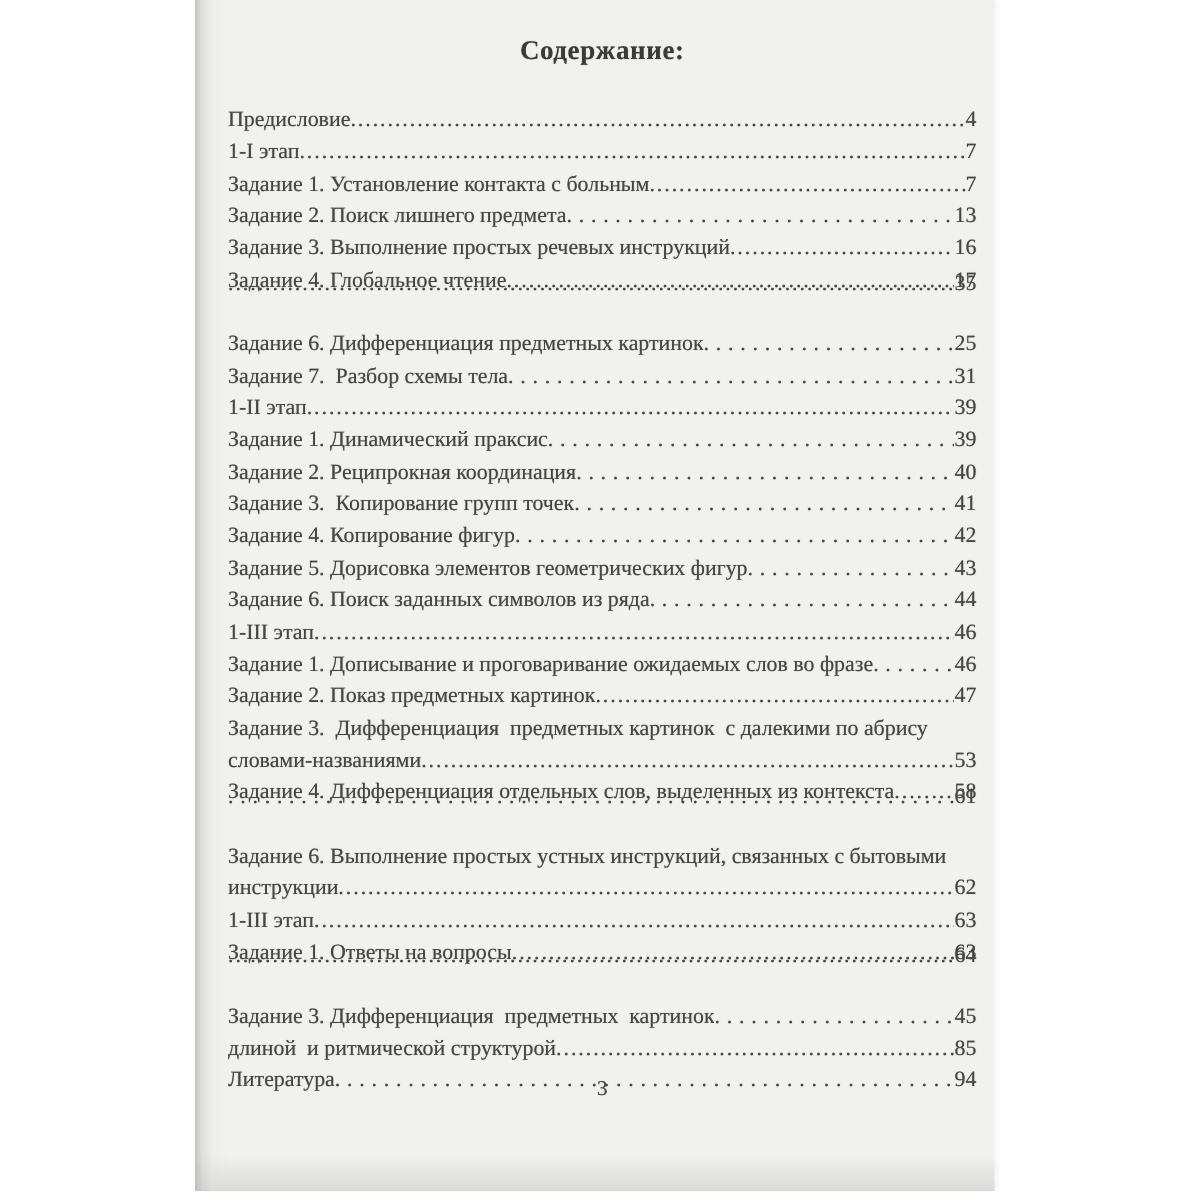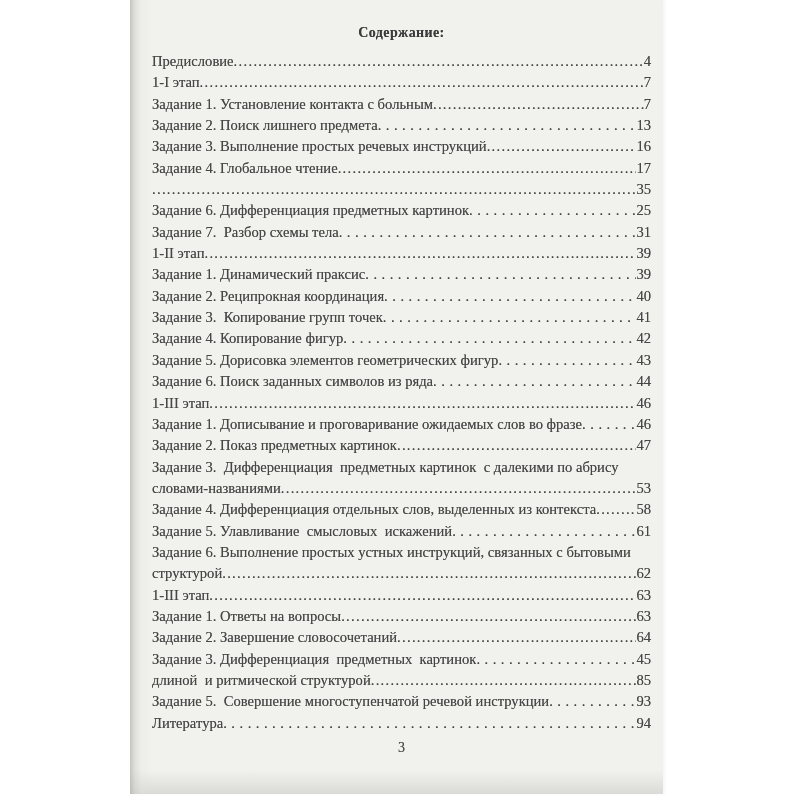--- a/index.html
+++ b/index.html
@@ -40,41 +40,42 @@
     position: absolute;
     left: 22px;
     right: 12px;
     top: 20px;
     color: #464646;
     text-shadow: 0 0 0.6px rgba(70,70,70,0.65);
   }
   .page-title {
     text-align: center;
     font-weight: bold;
-    font-size: 14px;
+    font-size: 18px;
     line-height: 26px;
     letter-spacing: 0.4px;
     color: #3a3a3a;
     margin-bottom: 5px;
   }
   .toc-list {
     width: 100%;
   }
   .toc-row {
     display: flex;
     align-items: baseline;
     height: 21.35px;
     font-size: 14.6px;
     line-height: 21.35px;
   }
   .toc-label {
     white-space: pre;
     flex: 0 1 auto;
     min-width: 0;
     overflow: hidden;
+    margin-top: 19px;
   }
   .toc-leader {
     flex: 1 1 0;
     min-width: 0;
     overflow: hidden;
     white-space: nowrap;
     text-align: left;
   }
   .toc-leader::after {
     content: "..........................................................................................................................................................................";
@@ -224,72 +225,65 @@
     <span class="toc-page">53</span>
   </div>
 
   <div class="toc-row">
     <span class="toc-label">Задание 4. Дифференциация отдельных слов, выделенных из контекста</span>
     <span class="toc-leader dense"></span>
     <span class="toc-page">58</span>
   </div>
 
   <div class="toc-row">
-    <span class="toc-label">Задание 5. Улавливание  смысловых  искажений</span>
     <span class="toc-leader sparse"></span>
     <span class="toc-page">61</span>
   </div>
 
   <div class="toc-row">
     <span class="toc-label">Задание 6. Выполнение простых устных инструкций, связанных с бытовыми</span>
 
   </div>
 
   <div class="toc-row">
-    <span class="toc-label">структурой</span>
+    <span class="toc-label">инструкции</span>
     <span class="toc-leader dense"></span>
     <span class="toc-page">62</span>
   </div>
 
   <div class="toc-row">
     <span class="toc-label">1-III этап</span>
     <span class="toc-leader dense"></span>
     <span class="toc-page">63</span>
   </div>
 
   <div class="toc-row">
     <span class="toc-label">Задание 1. Ответы на вопросы</span>
     <span class="toc-leader dense"></span>
     <span class="toc-page">63</span>
   </div>
 
   <div class="toc-row">
-    <span class="toc-label">Задание 2. Завершение словосочетаний</span>
     <span class="toc-leader dense"></span>
     <span class="toc-page">64</span>
   </div>
 
   <div class="toc-row">
     <span class="toc-label">Задание 3. Дифференциация  предметных  картинок</span>
     <span class="toc-leader sparse"></span>
     <span class="toc-page">45</span>
   </div>
 
 
   <div class="toc-row">
     <span class="toc-label">длиной  и ритмической структурой</span>
     <span class="toc-leader dense"></span>
     <span class="toc-page">85</span>
   </div>
 
-  <div class="toc-row">
-    <span class="toc-label">Задание 5.  Совершение многоступенчатой речевой инструкции</span>
-    <span class="toc-leader sparse"></span>
-    <span class="toc-page">93</span>
-  </div>
 
   <div class="toc-row">
     <span class="toc-label">Литература</span>
     <span class="toc-leader sparse"></span>
     <span class="toc-page">94</span>
   </div>
 </div>
       <div class="footer-page-number">3</div>
     </div>
   </div>

